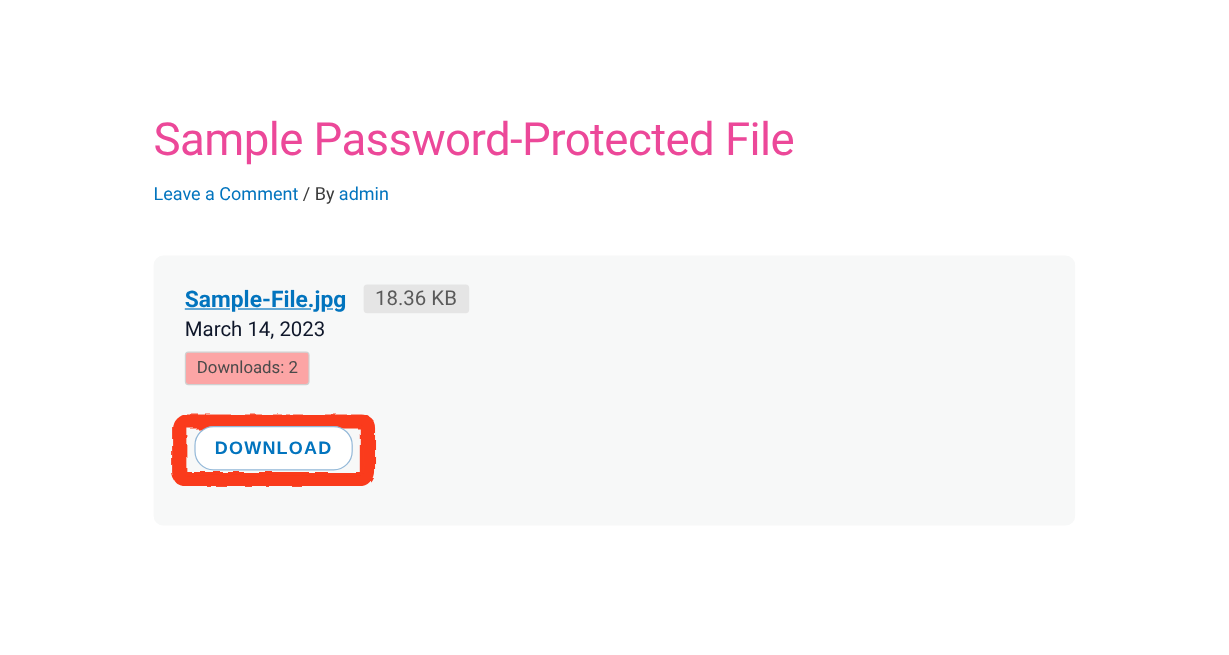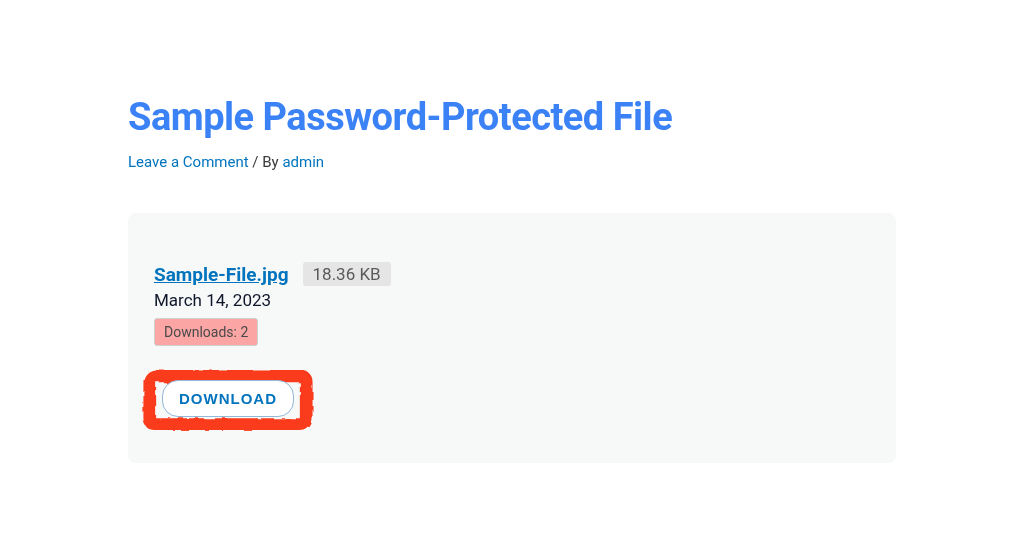--- a/index.html
+++ b/index.html
@@ -12,22 +12,22 @@
       background: #ffffff;
       width: 1024px;
       height: 546px;
       overflow: hidden;
     }
     .content {
       padding: 95px 128px 0 128px;
     }
     .page-title {
       font-size: 38px;
-      font-weight: 700;
-      color: #3b82f6;
+      font-weight: 400;
+      color: #ec4899;
       letter-spacing: -0.5px;
       margin-bottom: 14px;
     }
     .meta-line {
       font-size: 15px;
       color: #3a3a3a;
       margin-bottom: 42px;
     }
     .meta-line a {
       color: #0274be;
@@ -40,21 +40,20 @@
       display: flex;
       align-items: flex-start;
       gap: 18px;
     }
     .file-icon {
       flex: 0 0 auto;
     }
     .file-info {
       flex: 1;
       min-width: 0;
-      margin-top: 25px;
     }
     .file-header {
       display: flex;
       align-items: center;
       gap: 14px;
       margin-bottom: 4px;
     }
     .file-name {
       color: #0274be;
       font-size: 19px;

